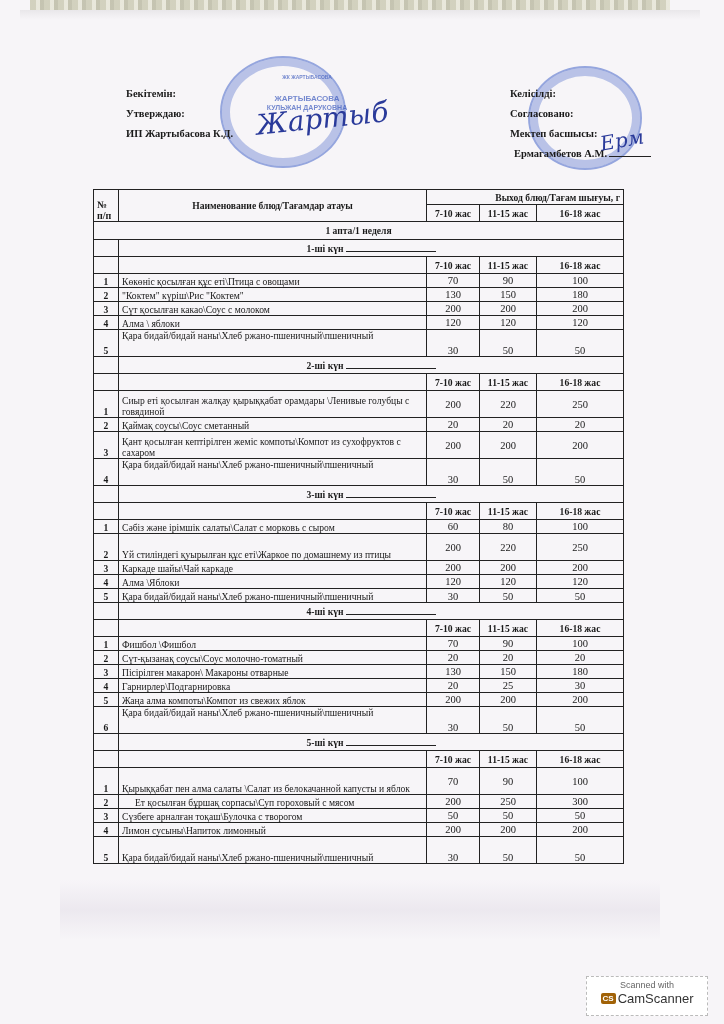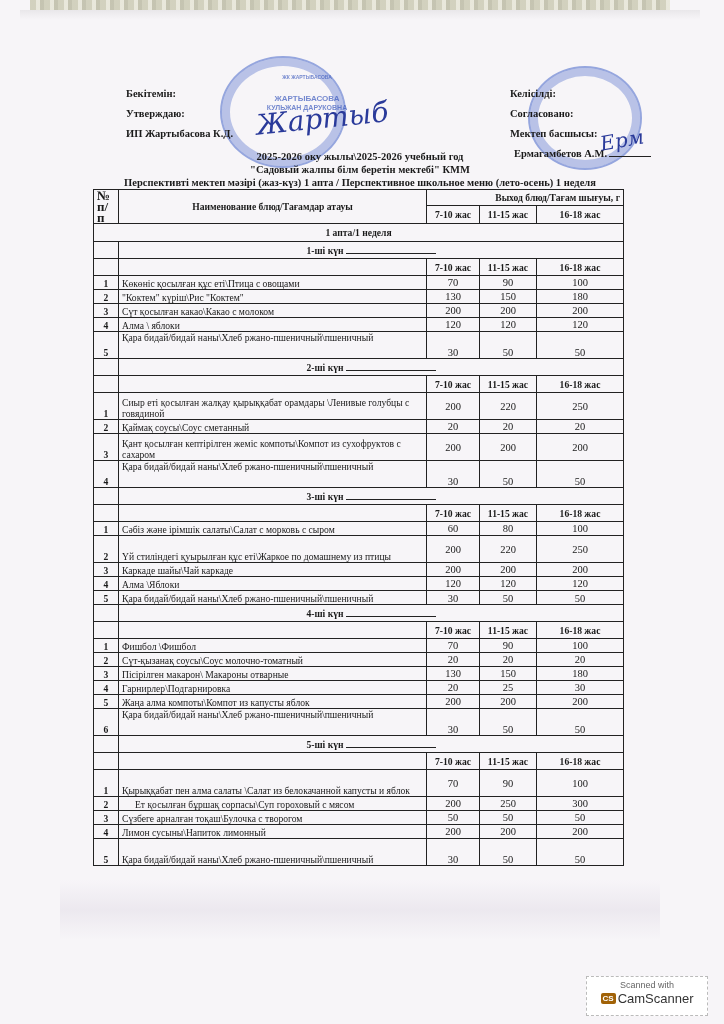--- a/index.html
+++ b/index.html
@@ -118,30 +118,25 @@
   <div class="signature sig-left">Жартыб</div>
 
   <div class="approve-right">
     <div>Келісілді:</div>
     <div>Согласовано:</div>
     <div>Мектеп басшысы:</div>
     <div class="sig-name"><span>Ермагамбетов А.М.</span><span class="sig-line"></span></div>
   </div>
   <div class="signature sig-right">Ерм</div>
 
-  <div class="titles">
-    <div>2025-2026 оку жылы\2025-2026 учебный год</div>
-    <div>"Садовый жалпы білм беретін мектебі" КММ</div>
-    <div class="t3">Перспективті мектеп мәзірі (жаз-күз) 1 апта / Перспективное школьное меню (лето-осень) 1 неделя</div>
-  </div>
 
   <table class="menu">
     <tbody id="menu-body">
       <tr class="hdr-row1">
-        <td class="c-num" rowspan="2" style="text-align:left;font-size:13px;">№ п/п</td>
+        <td class="c-num" rowspan="2" style="text-align:left;font-size:10px;">№ п/п</td>
         <td class="c-name" rowspan="2" style="text-align:center;font-weight:bold;">Наименование блюд/Тағамдар атауы</td>
         <td colspan="3" style="text-align:right;font-weight:bold;">Выход блюд/Тағам шығуы, г</td>
       </tr>
       <tr class="hdr-row2">
         <td class="c-a" style="font-weight:bold;">7-10 жас</td>
         <td class="c-b" style="font-weight:bold;">11-15 жас</td>
         <td class="c-c" style="font-weight:bold;">16-18 жас</td>
       </tr>
       <tr class="week-row">
         <td colspan="5">1 апта/1 неделя</td>
@@ -166,21 +161,21 @@
         </tr>
         <tr class="item">
           <td class="c-num">2</td>
           <td class="c-name" style="vertical-align: bottom;">"Коктем" күріш\Рис "Коктем"</td>
           <td class="c-a">130</td>
           <td class="c-b">150</td>
           <td class="c-c">180</td>
         </tr>
         <tr class="item">
           <td class="c-num">3</td>
-          <td class="c-name" style="vertical-align: bottom;">Сүт қосылған какао\Какао с молоком</td>
+          <td class="c-name" style="vertical-align: bottom;">Сүт қосылған какао\Соус с молоком</td>
           <td class="c-a">200</td>
           <td class="c-b">200</td>
           <td class="c-c">200</td>
         </tr>
         <tr class="item">
           <td class="c-num">4</td>
           <td class="c-name" style="vertical-align: bottom;">Алма \ яблоки</td>
           <td class="c-a">120</td>
           <td class="c-b">120</td>
           <td class="c-c">120</td>
@@ -311,21 +306,21 @@
         </tr>
         <tr class="item">
           <td class="c-num">4</td>
           <td class="c-name" style="vertical-align: bottom;">Гарнирлер\Подгарнировка</td>
           <td class="c-a">20</td>
           <td class="c-b">25</td>
           <td class="c-c">30</td>
         </tr>
         <tr class="item">
           <td class="c-num">5</td>
-          <td class="c-name" style="vertical-align: bottom;">Жаңа алма компоты\Компот из капусты яблок</td>
+          <td class="c-name" style="vertical-align: bottom;">Жаңа алма компоты\Компот из свежих яблок</td>
           <td class="c-a">200</td>
           <td class="c-b">200</td>
           <td class="c-c">200</td>
         </tr>
         <tr class="item tall bread">
           <td class="c-num">6</td>
           <td class="c-name" style="vertical-align: top;">Қара бидай/бидай наны\Хлеб ржано-пшеничный\пшеничный</td>
           <td class="c-a">30</td>
           <td class="c-b">50</td>
           <td class="c-c">50</td>

